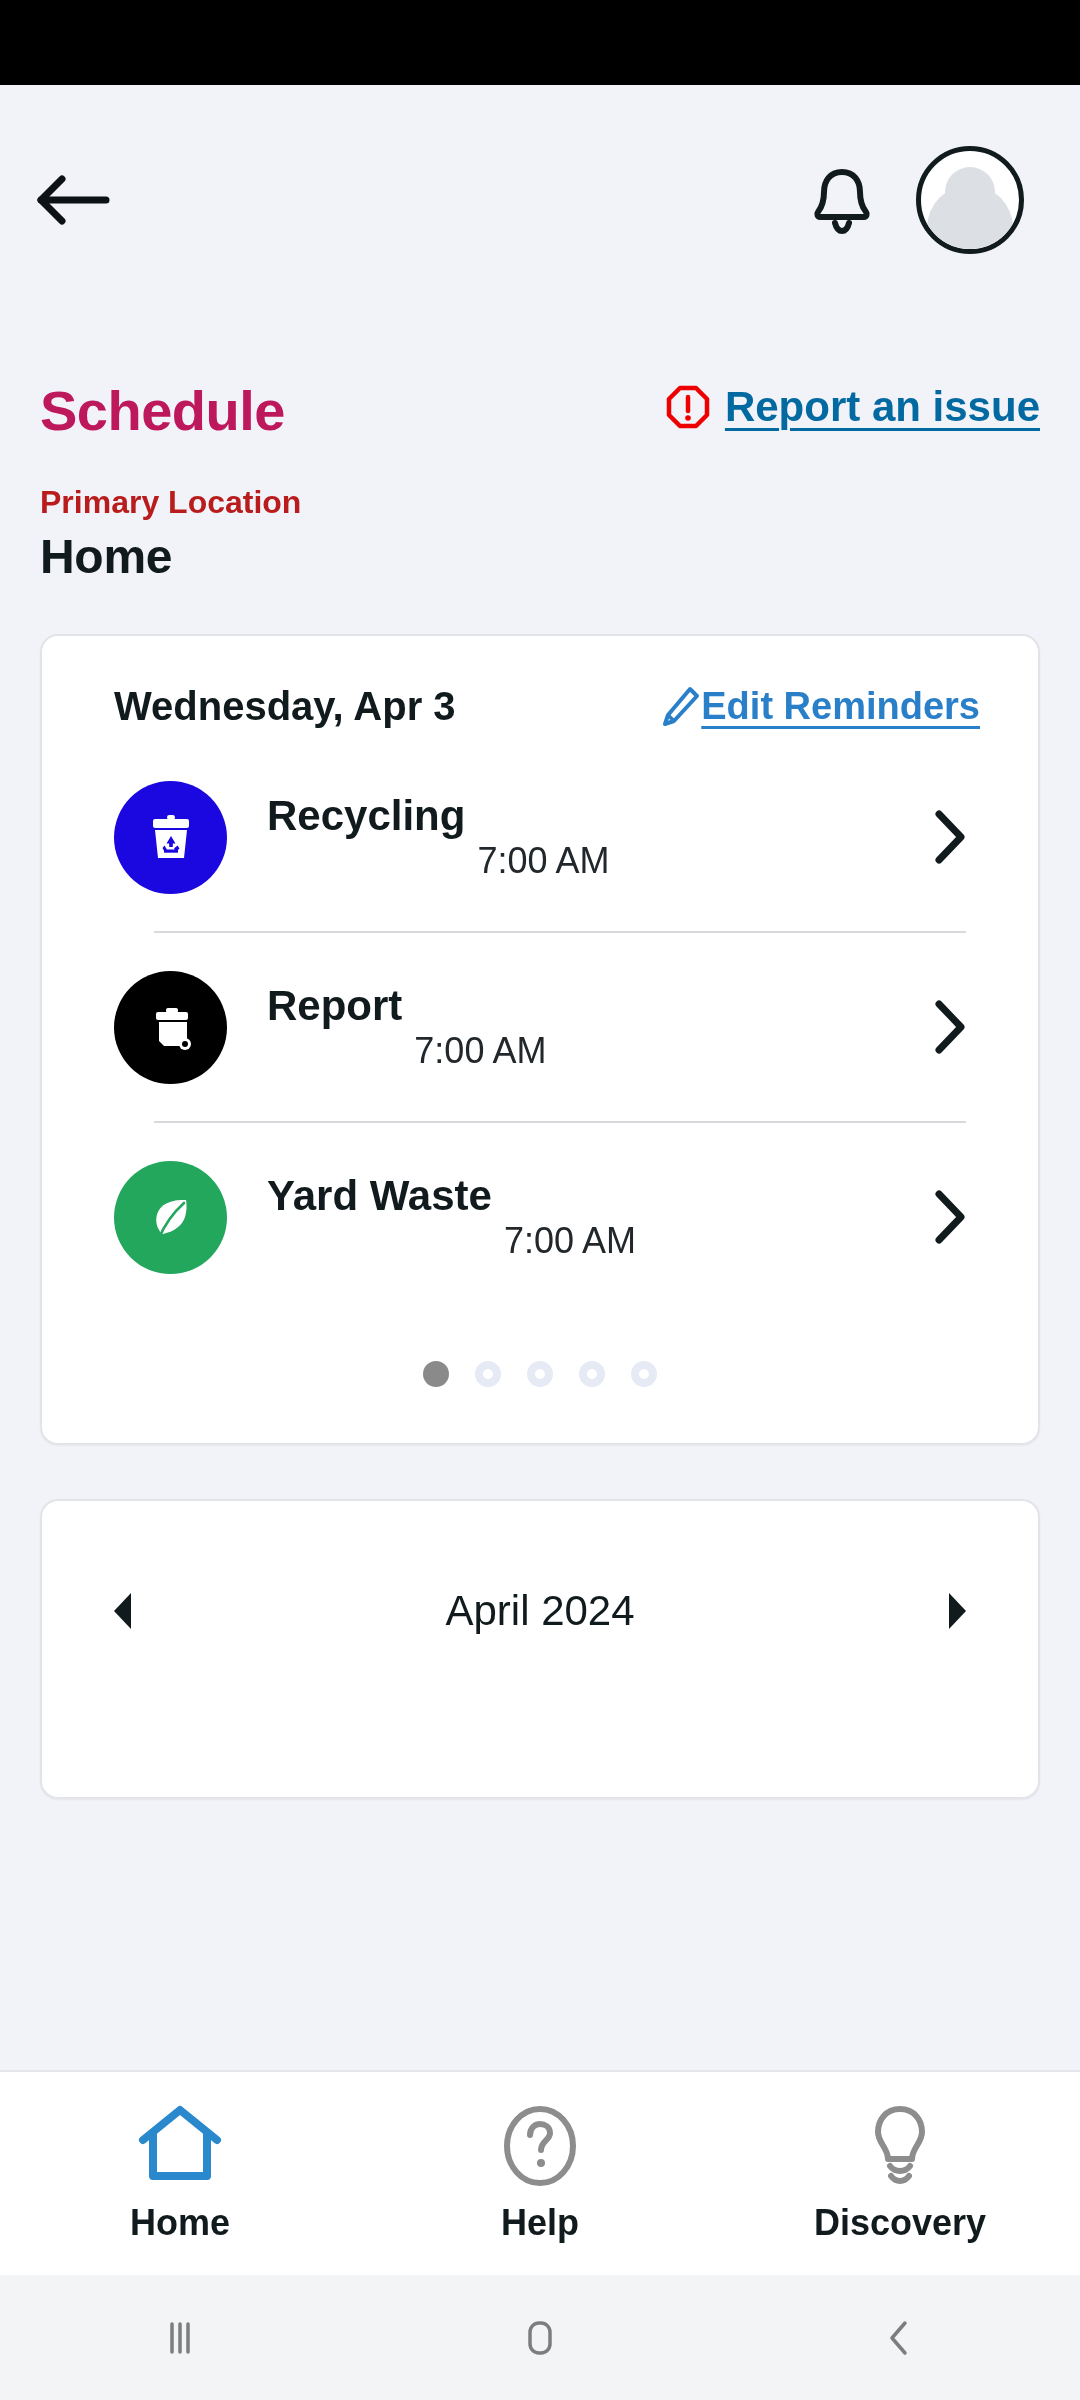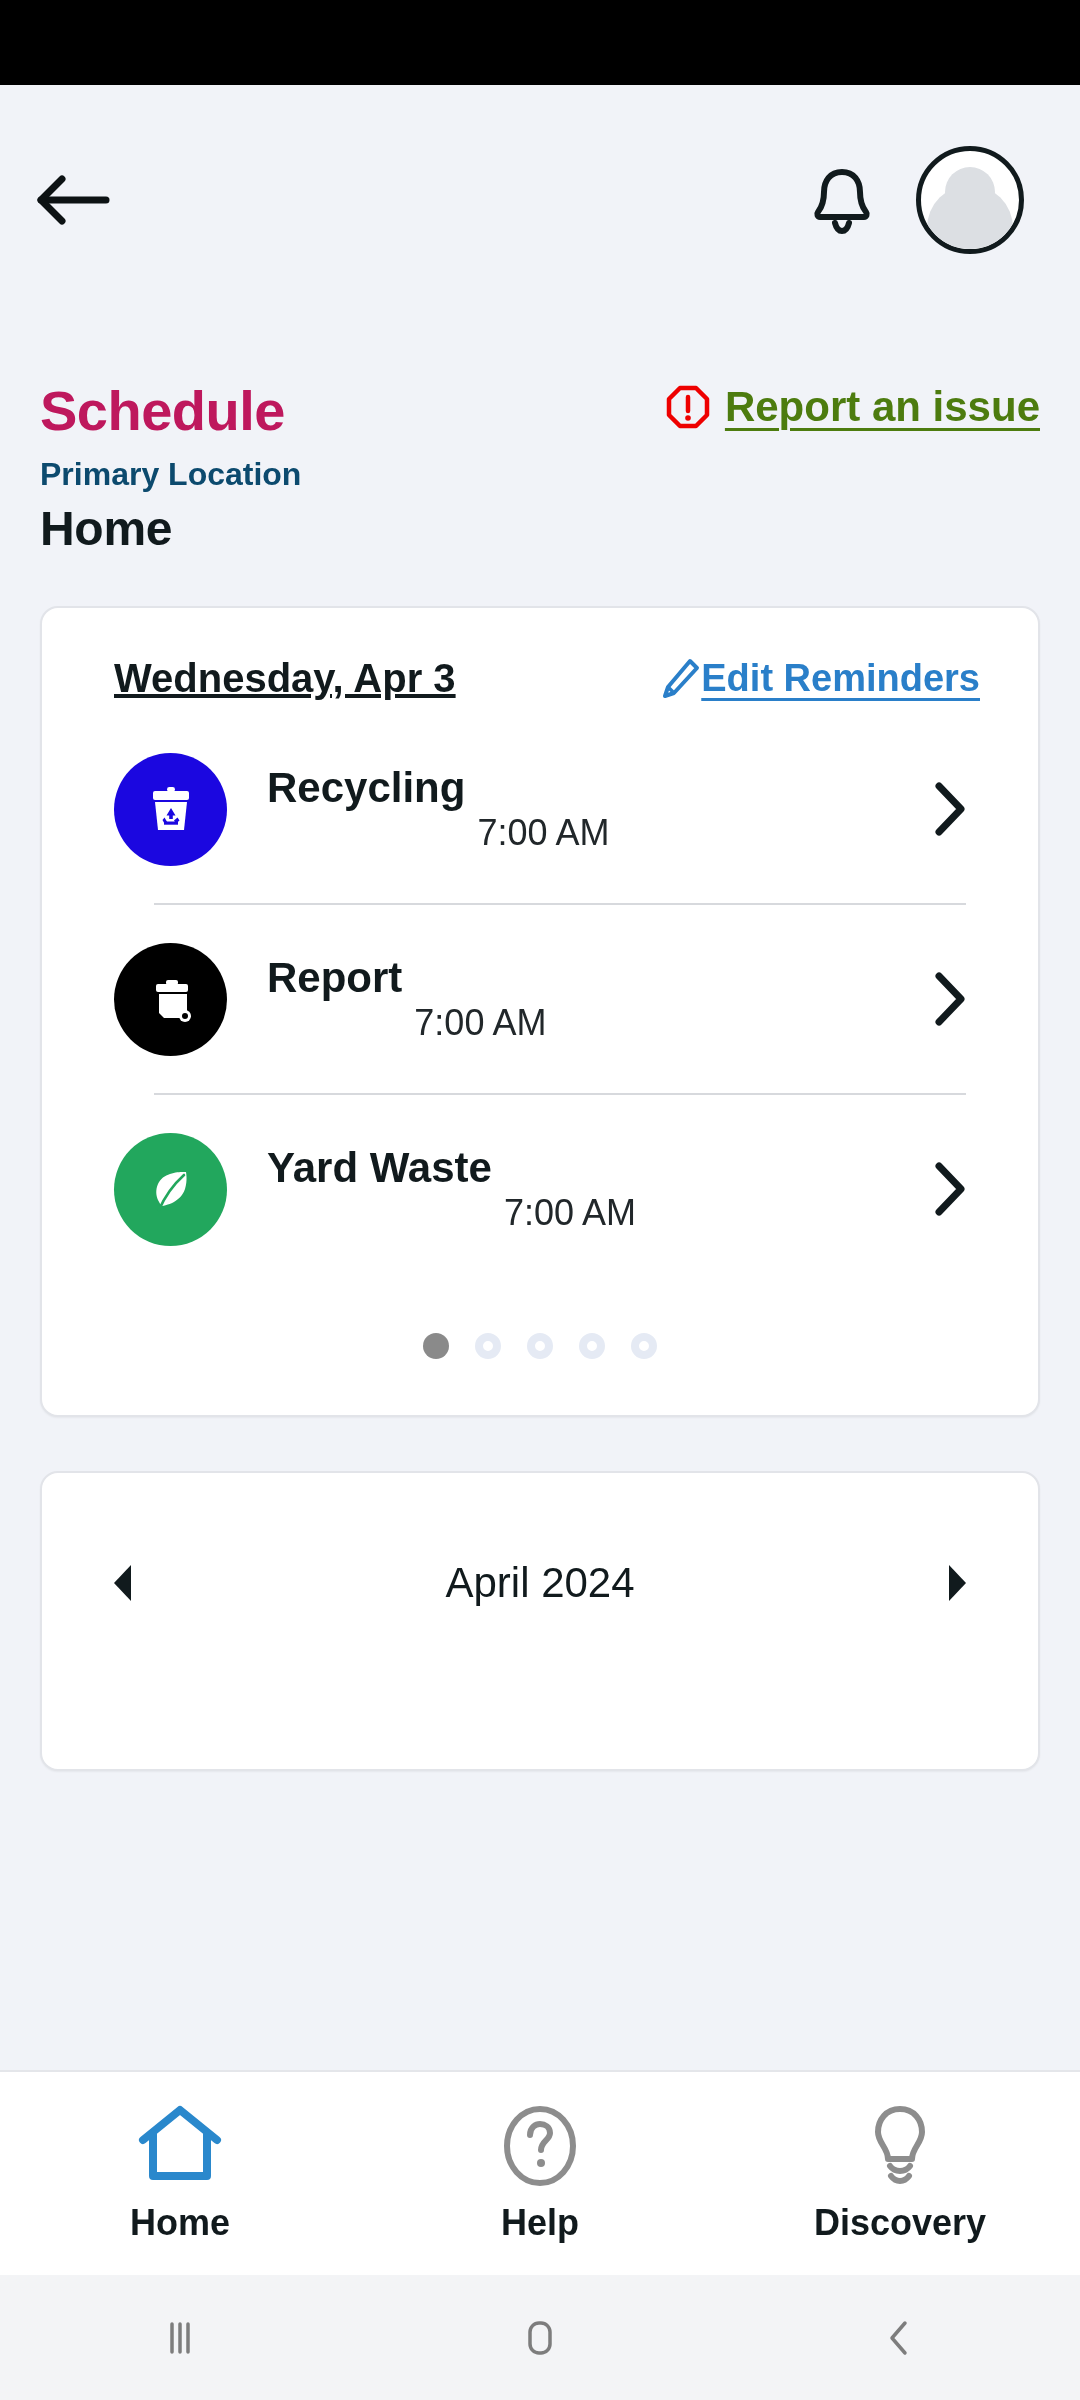--- a/index.html
+++ b/index.html
@@ -120,32 +120,32 @@
 
   .report-link {
     display: flex;
     align-items: center;
     gap: 14px;
     cursor: pointer;
   }
   .report-text {
     font-size: 42px;
     font-weight: bold;
-    color: #4d7c0f;
+    color: #0369a1;
     text-decoration: underline;
     text-underline-offset: 7px;
     text-decoration-thickness: 3px;
   }
 
   .loc-label {
     font-size: 32px;
     font-weight: bold;
-    color: #0c4a6e;
+    color: #b91c1c;
     padding: 0 40px;
-    margin-top: 13px;
+    margin-top: 41px;
   }
   .loc-value {
     font-size: 48px;
     font-weight: bold;
     color: #111a1d;
     padding: 0 40px;
     margin-top: 8px;
     letter-spacing: -0.3px;
   }
 
@@ -167,21 +167,20 @@
     display: flex;
     align-items: center;
     justify-content: space-between;
     padding: 48px 58px 0 72px;
   }
 
   .card-date {
     font-size: 40px;
     font-weight: bold;
     color: #111a1d;
-    text-decoration: underline;
   }
 
   .edit-link {
     display: flex;
     align-items: center;
     cursor: pointer;
   }
   .edit-text {
     font-size: 38px;
     font-weight: bold;

